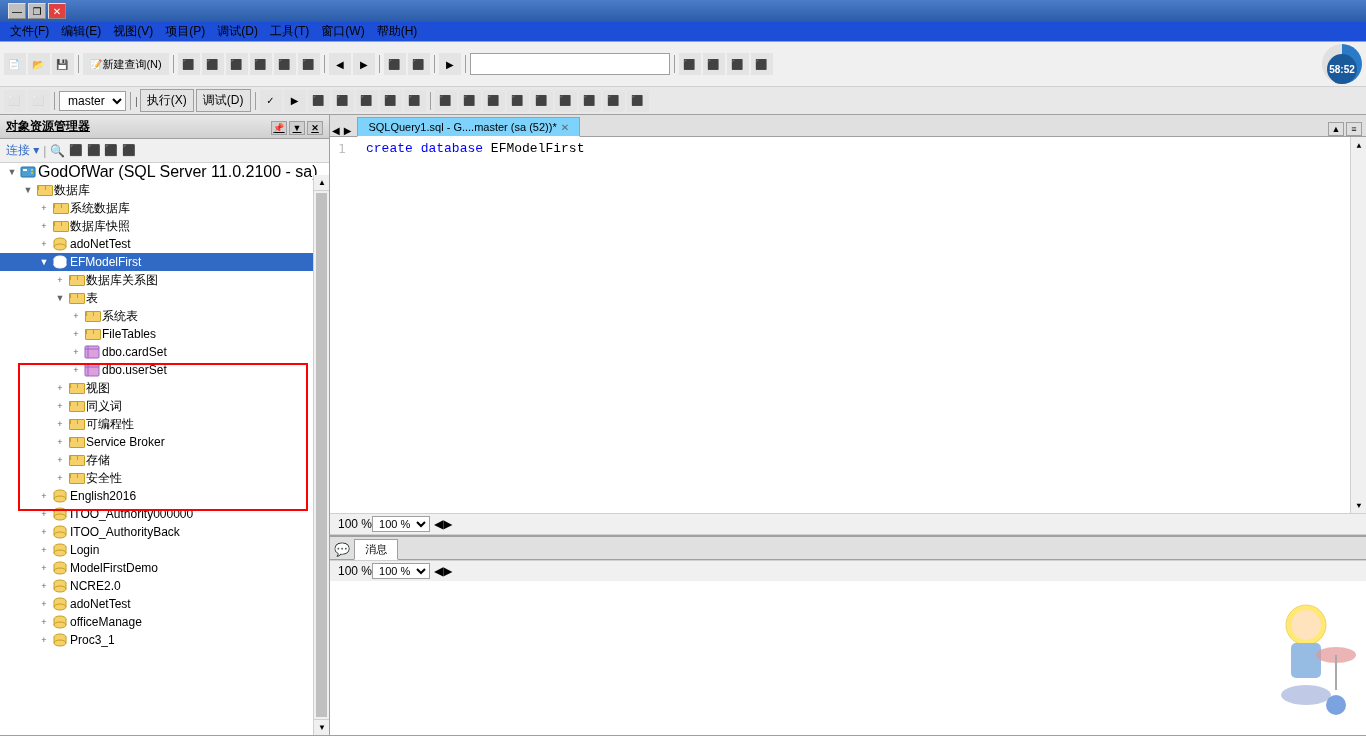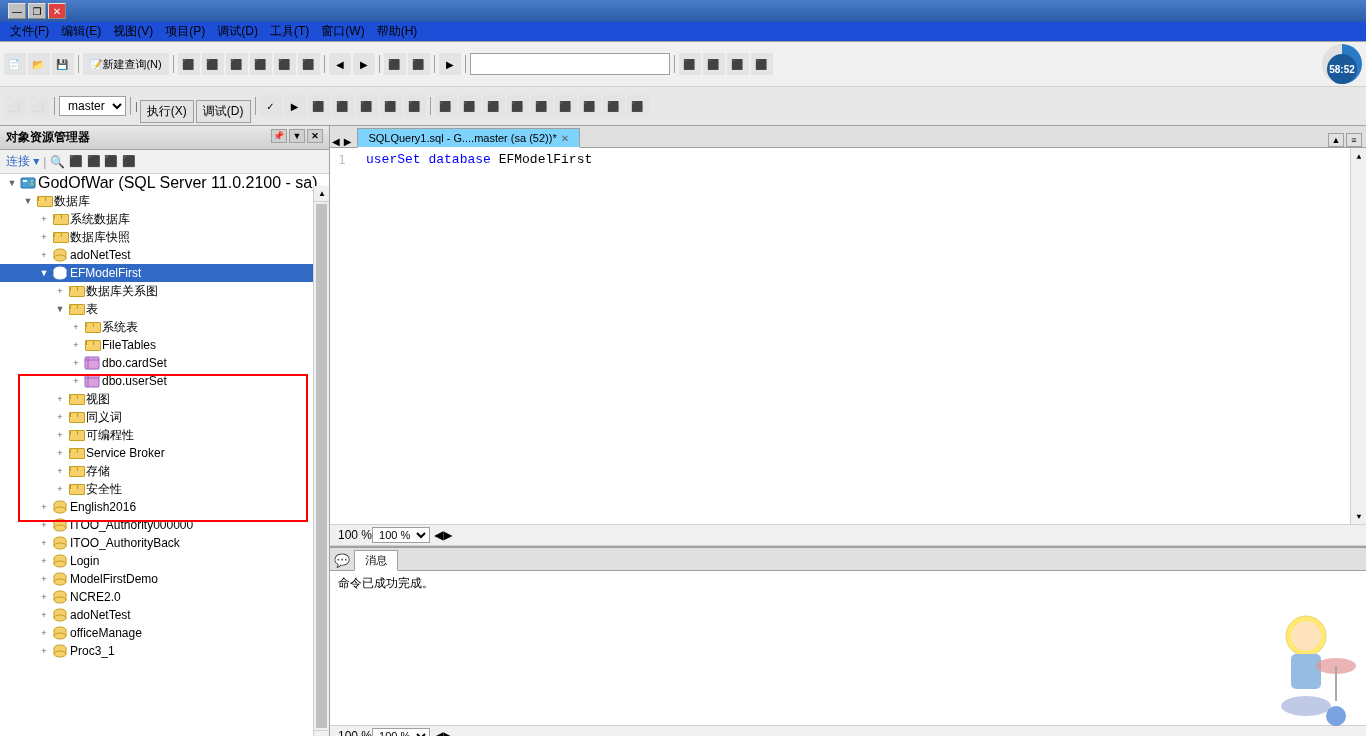--- a/index.html
+++ b/index.html
@@ -74,21 +74,20 @@
       padding: 0 4px;
       min-width: 60px;
     }
     .toolbar-text-btn {
       padding: 2px 6px;
       background: #e4e4e4;
       border: 1px solid #a0a0a0;
       cursor: pointer;
       font-size: 12px;
       white-space: nowrap;
-      margin-top: 11px;
     }
 
     
     .timer-circle {
       width: 40px; height: 40px;
       border-radius: 50%;
       background: conic-gradient(#2a7ac7 0deg, #2a7ac7 200deg, #e0e0e0 200deg);
       display: flex; align-items: flex-end; justify-content: center;
       position: relative;
     }
@@ -118,22 +117,23 @@
       flex-direction: column;
       overflow: hidden;
     }
     .panel-header {
       background: linear-gradient(to bottom, #e8e8e8, #d0d0d0);
       border-bottom: 1px solid #a0a0a0;
       padding: 3px 6px;
       font-size: 12px;
       font-weight: bold;
       display: flex;
-      align-items: flex-start;
+      align-items: flex-end;
       justify-content: space-between;
+      text-decoration: underline;
     }
     .panel-header-buttons { display: flex; gap: 2px; }
     .panel-header-btn {
       width: 16px; height: 14px;
       background: #d0d0d0;
       border: 1px solid #a0a0a0;
       font-size: 9px;
       display: flex; align-items: center; justify-content: center;
       cursor: pointer;
     }
@@ -823,21 +823,21 @@
           <div style="width:16px;height:14px;font-size:9px;cursor:pointer;border:1px solid #a0a0a0;display:flex;align-items:center;justify-content:center;">▲</div>
           <div style="width:16px;height:14px;font-size:9px;cursor:pointer;border:1px solid #a0a0a0;display:flex;align-items:center;justify-content:center;">≡</div>
         </div>
       </div>
 
       <div class="query-editor" style="flex:1; min-height:0; position:relative;">
         <div class="line-numbers">
           <div>1</div>
         </div>
         <div class="code-content">
-          <span class="kw">userSet</span>
+          <span class="kw">create</span>
           <span> </span>
           <span class="kw">database</span>
           <span> </span>
           <span>EFModelFirst</span>
         </div>
 
         <div style="position:absolute;right:0;top:0;width:16px;height:100%;background:#f0f0f0;border-left:1px solid #d0d0d0;display:flex;flex-direction:column;">
           <div style="width:16px;height:16px;display:flex;align-items:center;justify-content:center;font-size:8px;cursor:pointer;">▲</div>
           <div style="flex:1;"></div>
           <div style="width:16px;height:16px;display:flex;align-items:center;justify-content:center;font-size:8px;cursor:pointer;">▼</div>
@@ -858,23 +858,20 @@
 
         <div class="results-tabs">
           <div style="display:flex;align-items:center;padding:2px 4px;font-size:11px;">
             <span style="font-size:13px;">💬</span>
           </div>
           <div class="results-tab active">
             <span>消息</span>
           </div>
         </div>
 
-        <div class="results-content">
-          <span>命令已成功完成。</span>
-        </div>
 
         <div class="zoom-bar2">
           <span>100 %</span>
           <select class="zoom-select">
             <option>100 %</option>
           </select>
           <div style="margin-left:4px;">◀</div>
           <div>▶</div>
         </div>
       </div>

